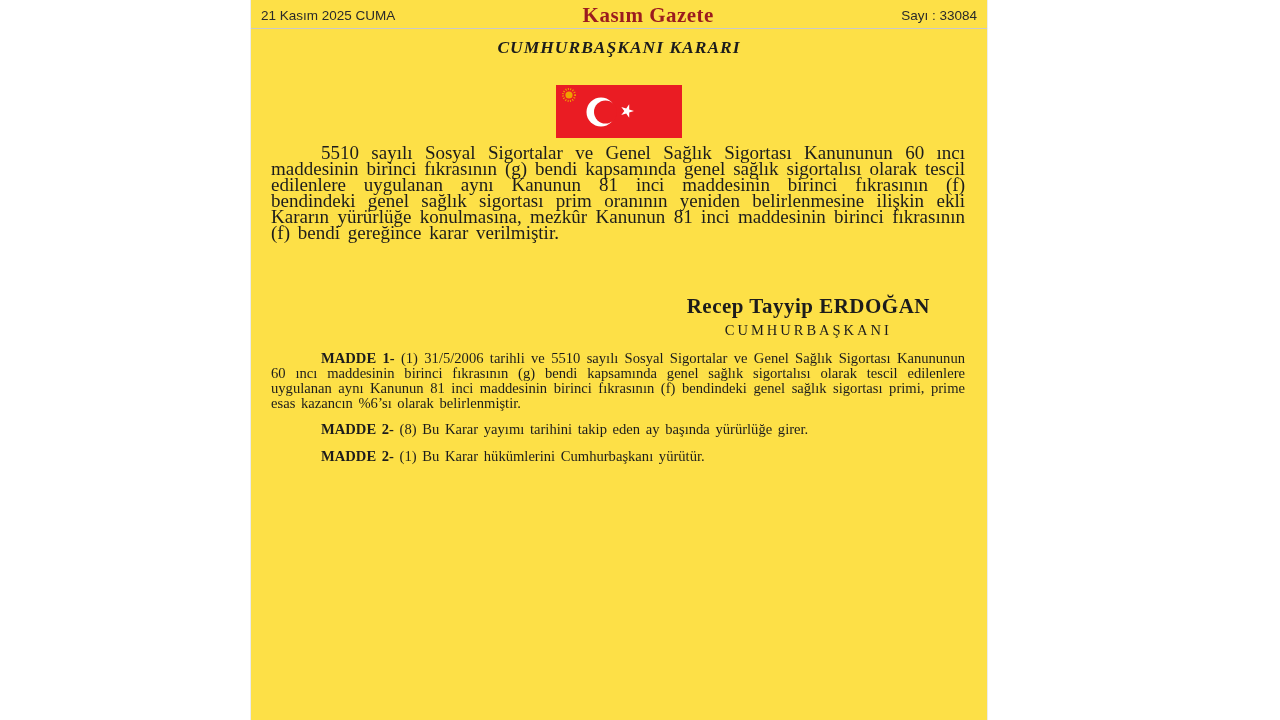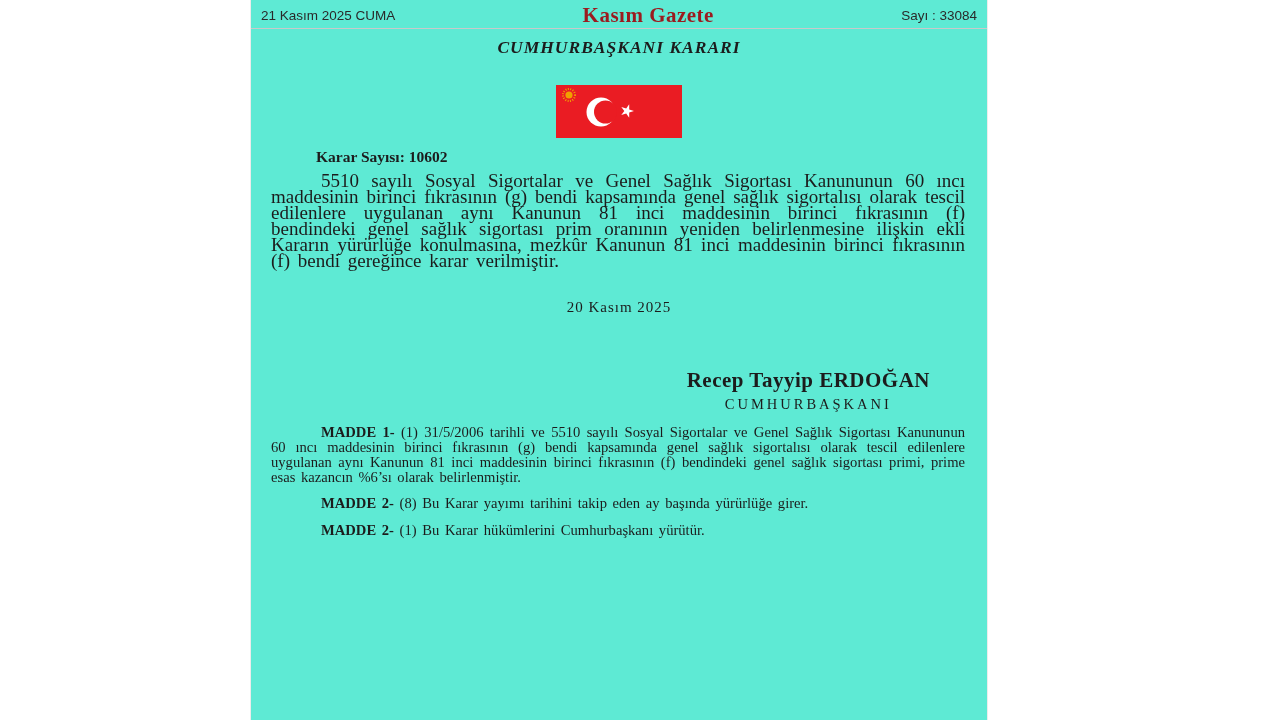--- a/index.html
+++ b/index.html
@@ -8,21 +8,21 @@
     --flag-red:#ea1c23;
     --flag-gold:#f0a000;
     --rule:#c9c9c9;
     --edge:#ececec;
   }
   *{margin:0;padding:0;box-sizing:border-box;}
   html,body{width:1280px;height:720px;background:#ffffff;overflow:hidden;}
   body{font-family:"Liberation Serif","DejaVu Serif",serif;color:var(--ink);}
   .page{
     position:absolute;left:250px;top:0;width:738px;height:720px;
-    background:#5eead4;border-left:1px solid var(--edge);border-right:1px solid var(--edge);
+    background:#fde047;border-left:1px solid var(--edge);border-right:1px solid var(--edge);
   }
   
   .gz-header{
     display:flex;align-items:center;justify-content:space-between;
     padding:4px 10px 2px 10px;border-bottom:1px solid var(--rule);height:29px;
   }
   .gz-date,.gz-issue{
     font-family:"Liberation Sans","DejaVu Sans",sans-serif;
     font-size:13.5px;color:#2a2a2a;white-space:nowrap;
   }
@@ -76,25 +76,23 @@
     <svg viewBox="0 0 126 53" xmlns="http://www.w3.org/2000/svg">
       <rect x="0" y="0" width="126" height="53" fill="var(--flag-red)"></rect>
       <circle cx="45" cy="27" r="14.5" fill="#ffffff"></circle>
       <circle cx="49.5" cy="27" r="11.5" fill="var(--flag-red)"></circle>
       <polygon fill="#ffffff" points="78.0,26.0 73.2,27.6 73.2,32.7 70.2,28.6 65.3,30.1 68.3,26.0 65.3,21.9 70.2,23.4 73.2,19.3 73.2,24.4"></polygon>
       <circle cx="13" cy="10" r="6" fill="none" stroke="var(--flag-gold)" stroke-width="2" stroke-dasharray="1,1.4"></circle>
       <circle cx="13" cy="10" r="3.6" fill="var(--flag-gold)"></circle>
     </svg>
   </div>
 
-  <div class="decision-no">Karar Sayısı: 10602</div>
 
   <p class="body-par">5510 sayılı Sosyal Sigortalar ve Genel Sağlık Sigortası Kanununun 60 ıncı maddesinin birinci fıkrasının (g) bendi kapsamında genel sağlık sigortalısı olarak tescil edilenlere uygulanan aynı Kanunun 81 inci maddesinin birinci fıkrasının (f) bendindeki genel sağlık sigortası prim oranının yeniden belirlenmesine ilişkin ekli Kararın yürürlüğe konulmasına, mezkûr Kanunun 81 inci maddesinin birinci fıkrasının (f) bendi gereğince karar verilmiştir.</p>
 
-  <div class="date-line">20 Kasım 2025</div>
 
   <div class="sig-block">
     <div class="sig-inner">
       <div class="sig-name">Recep Tayyip ERDOĞAN</div>
       <div class="sig-title">CUMHURBAŞKANI</div>
     </div>
   </div>
 
 
   <p class="article first"><b>MADDE 1-</b><span> (1) 31/5/2006 tarihli ve 5510 sayılı Sosyal Sigortalar ve Genel Sağlık Sigortası Kanununun 60 ıncı maddesinin birinci fıkrasının (g) bendi kapsamında genel sağlık sigortalısı olarak tescil edilenlere uygulanan aynı Kanunun 81 inci maddesinin birinci fıkrasının (f) bendindeki genel sağlık sigortası primi, prime esas kazancın %6’sı olarak belirlenmiştir.</span></p>

